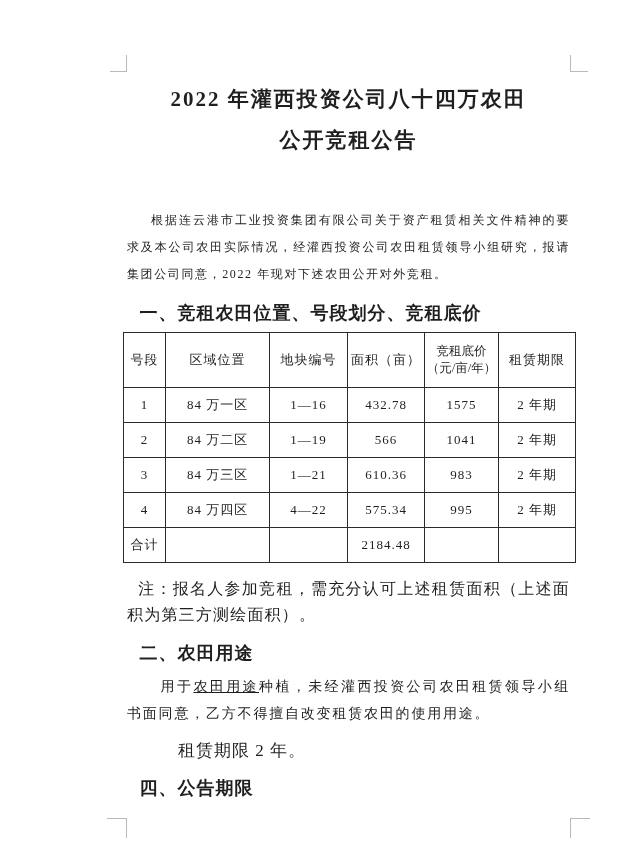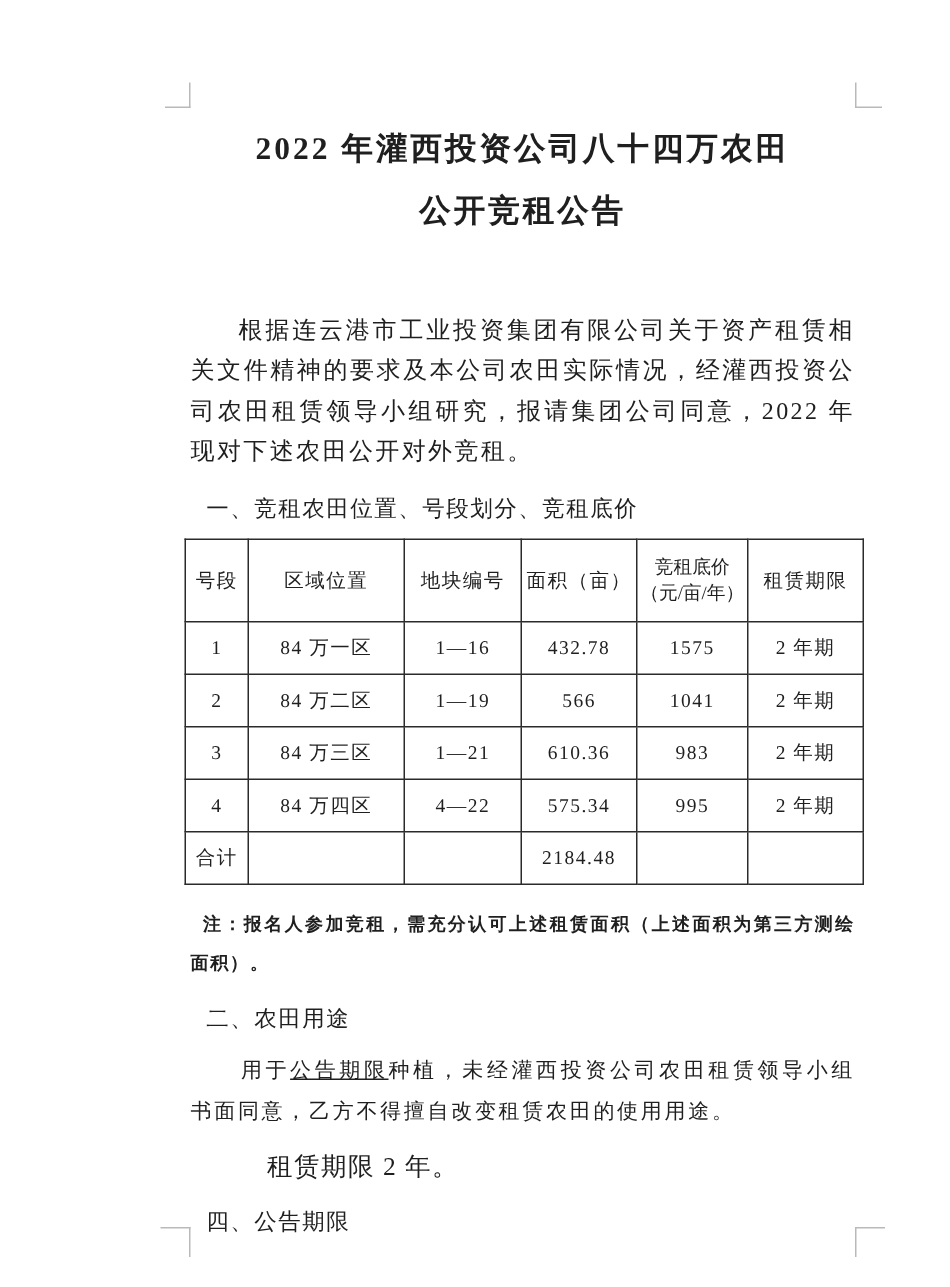--- a/index.html
+++ b/index.html
@@ -26,30 +26,30 @@
     text-align: center;
     font-weight: bold;
     font-size: 21px;
     line-height: 41px;
     letter-spacing: 2px;
     margin-top: 7px;
   }
 
   .intro {
     margin: 46px 0 0 0;
-    font-size: 16px;
+    font-size: 12px;
     line-height: 27px;
     text-align: justify;
     text-indent: 2em;
     letter-spacing: 1.6px;
   }
 
   .sec-heading {
-    font-weight: normal;
-    font-size: 15px;
+    font-weight: bold;
+    font-size: 18px;
     line-height: 22px;
     margin: 14px 0 0 0;
     text-indent: 0.7em;
     letter-spacing: 1px;
   }
   .sec-heading.sans { font-family: "Liberation Sans", "DejaVu Sans", sans-serif; }
 
   table.rent-table {
     border-collapse: collapse;
     table-layout: fixed;
@@ -65,22 +65,22 @@
     letter-spacing: 1px;
     padding: 0;
     overflow: hidden;
   }
   .rent-table thead th { height: 54px; }
   .rent-table tbody td { height: 34px; }
   .price-head { line-height: 17px; font-size: 12.5px; letter-spacing: 0; display: inline-block; }
 
   .note {
     margin: 13px 0 0 0;
-    font-weight: bold;
-    font-size: 12px;
+    font-weight: normal;
+    font-size: 16px;
     line-height: 26px;
     text-align: justify;
     text-indent: 0.7em;
     letter-spacing: 1.2px;
   }
 
   .use-para {
     margin: 9px 0 0 0;
     font-family: "Liberation Sans", "DejaVu Sans", sans-serif;
     font-size: 14px;
@@ -185,21 +185,21 @@
           <td></td>
           <td></td>
         </tr>
       </tbody>
     </table>
 
     <p class="note">注：报名人参加竞租，需充分认可上述租赁面积（上述面积为第三方测绘面积）。</p>
 
     <p class="sec-heading">二、农田用途</p>
 
-    <p class="use-para"><span>用于</span><span class="u">公告期限</span><span>种植，未经灌西投资公司农田租赁领导小组书面同意，乙方不得擅自改变租赁农田的使用用途。</span></p>
+    <p class="use-para"><span>用于</span><span class="u">农田用途</span><span>种植，未经灌西投资公司农田租赁领导小组书面同意，乙方不得擅自改变租赁农田的使用用途。</span></p>
 
 
     <p class="term-para">租赁期限 2 年。</p>
 
     <p class="sec-heading">四、公告期限</p>
 
   </div>
 </div>
 
 </body></html>

